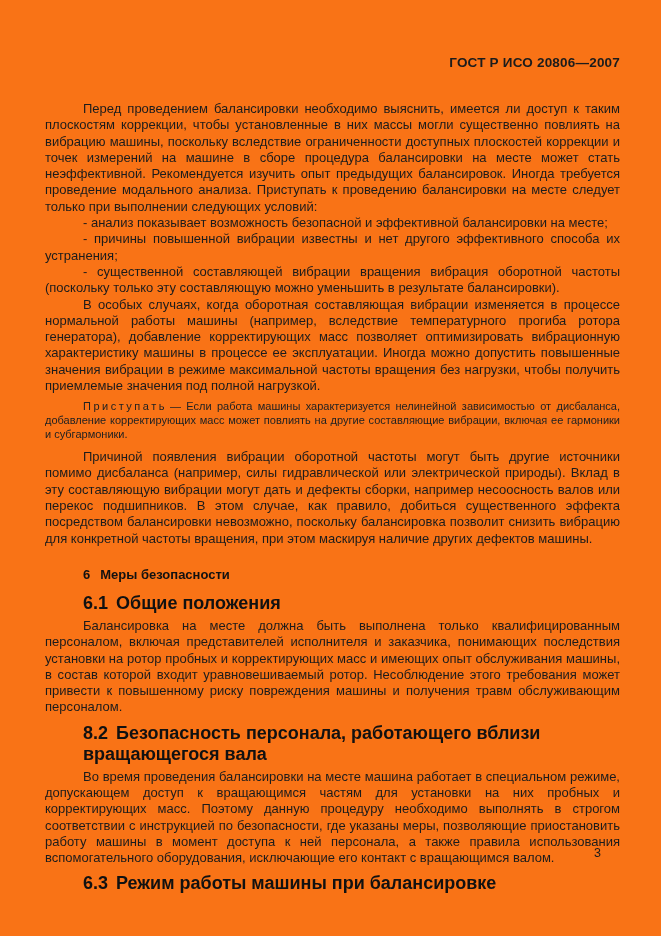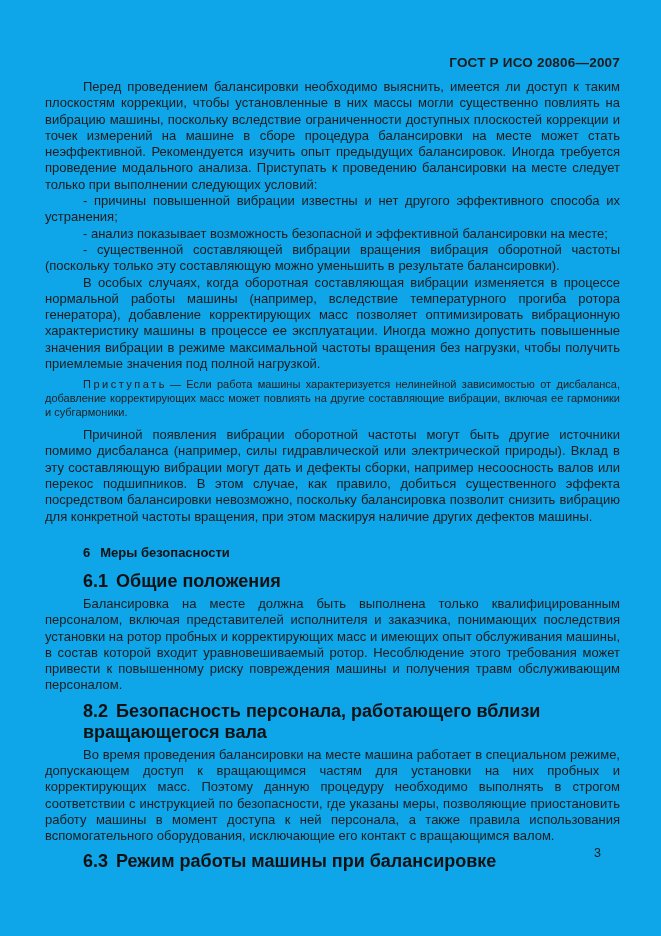--- a/index.html
+++ b/index.html
@@ -1,33 +1,33 @@
 <!DOCTYPE html>
 <html><head>
 <meta charset="utf-8">
 <style>
   html,body{margin:0;padding:0;background:#f1f1f1;}
   .sheet{
     position:relative;
     width:661px;height:936px;
     margin:0 auto;
-    background:#0ea5e9;
+    background:#f97316;
     color:#1c1c1c;
     font-family:"Liberation Sans","DejaVu Sans",sans-serif;
     box-sizing:border-box;
     padding:55px 41px 0 45px;
     overflow:hidden;
   }
   .doc-code{
     text-align:right;
     font-weight:bold;
     font-size:13.5px;
     letter-spacing:.2px;
   }
-  .content{margin-top:9px;}
+  .content{margin-top:31px;}
   p.body, p.bullet{
     font-size:13px;
     line-height:16.3px;
     text-align:justify;
     text-indent:38px;
     margin:0;
   }
   p.note{
     font-size:11px;
     line-height:13.6px;
@@ -66,22 +66,22 @@
 <body>
 
 <div class="sheet">
 
   <div class="doc-code">ГОСТ Р ИСО 20806—2007</div>
 
   <div class="content">
 
     <p class="body">Перед проведением балансировки необходимо выяснить, имеется ли доступ к таким плоскостям коррекции, чтобы установленные в них массы могли существенно повлиять на вибрацию машины, поскольку вследствие ограниченности доступных плоскостей коррекции и точек измерений на машине в сборе процедура балансировки на месте может стать неэффективной. Рекомендуется изучить опыт предыдущих балансировок. Иногда требуется проведение модального анализа. Приступать к проведению балансировки на месте следует только при выполнении следующих условий:</p>
 
+    <p class="bullet">- анализ показывает возможность безопасной и эффективной балансировки на месте;</p>
     <p class="bullet">- причины повышенной вибрации известны и нет другого эффективного способа их устранения;</p>
-    <p class="bullet">- анализ показывает возможность безопасной и эффективной балансировки на месте;</p>
     <p class="bullet">- существенной составляющей вибрации вращения вибрация оборотной частоты (поскольку только эту составляющую можно уменьшить в результате балансировки).</p>
 
     <p class="body">В особых случаях, когда оборотная составляющая вибрации изменяется в процессе нормальной работы машины (например, вследствие температурного прогиба ротора генератора), добавление корректирующих масс позволяет оптимизировать вибрационную характеристику машины в процессе ее эксплуатации. Иногда можно допустить повышенные значения вибрации в режиме максимальной частоты вращения без нагрузки, чтобы получить приемлемые значения под полной нагрузкой.</p>
 
     <p class="note"><span class="note-label">Приступать</span><span class="note-text">— Если работа машины характеризуется нелинейной зависимостью от дисбаланса, добавление корректирующих масс может повлиять на другие составляющие вибрации, включая ее гармоники и субгармоники.</span></p>
 
     <p class="body">Причиной появления вибрации оборотной частоты могут быть другие источники помимо дисбаланса (например, силы гидравлической или электрической природы). Вклад в эту составляющую вибрации могут дать и дефекты сборки, например несоосность валов или перекос подшипников. В этом случае, как правило, добиться существенного эффекта посредством балансировки невозможно, поскольку балансировка позволит снизить вибрацию для конкретной частоты вращения, при этом маскируя наличие других дефектов машины.</p>
 
 
     <h2 class="section"><span class="h-num">6</span><span>Меры безопасности</span></h2>

